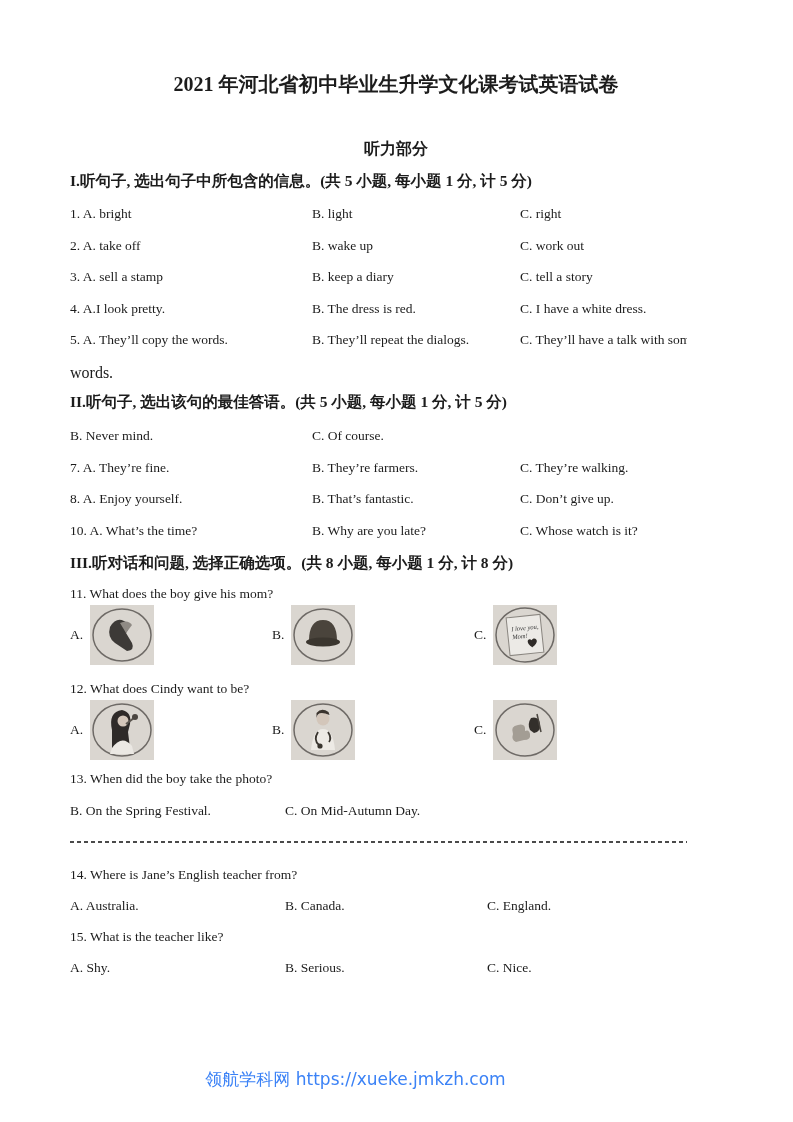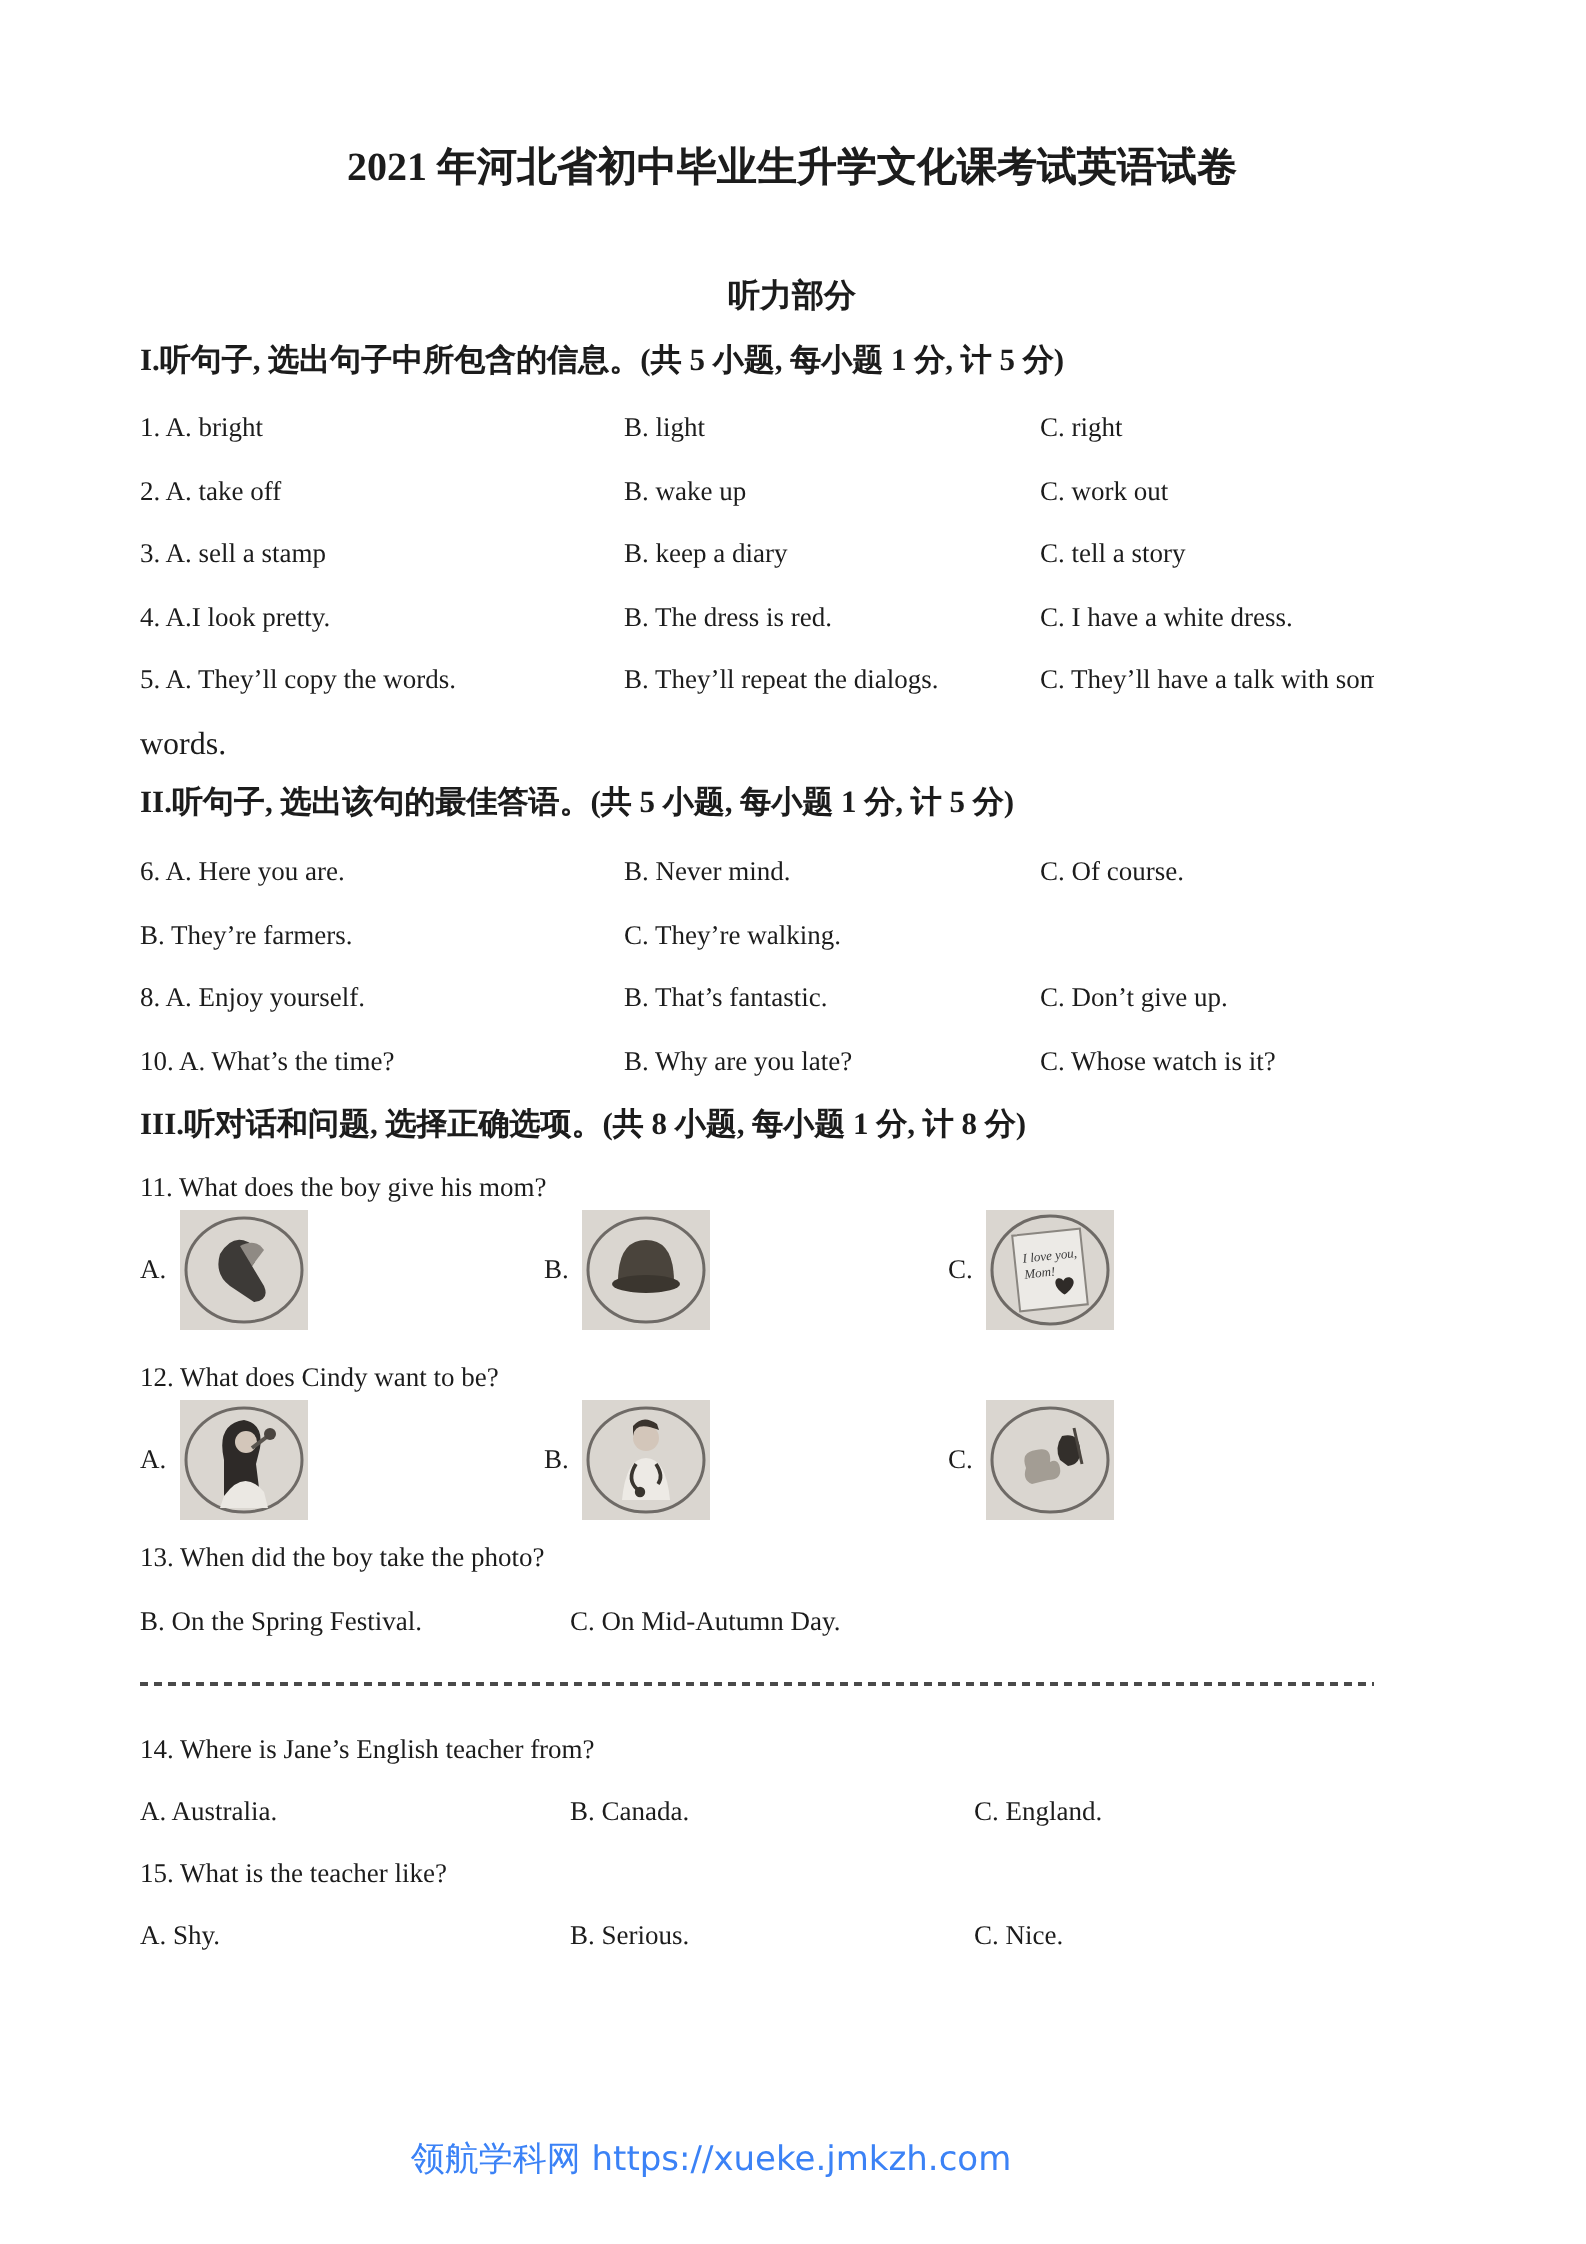--- a/index.html
+++ b/index.html
@@ -70,25 +70,25 @@
         <span>5. A. They’ll copy the words.</span>
         <span>B. They’ll repeat the dialogs.</span>
         <span>C. They’ll have a talk with some</span>
       </div>
       <div class="cont">words.</div>
     </div>
 
     <div class="sect s2">II.听句子, 选出该句的最佳答语。(共 5 小题, 每小题 1 分, 计 5 分)</div>
     <div class="rows2">
       <div class="qrow">
-        <span>6. A. Here you are.</span>
         <span>B. Never mind.</span>
         <span>C. Of course.</span>
       </div>
       <div class="qrow">
+        <span>7. A. They’re fine.</span>
         <span>B. They’re farmers.</span>
         <span>C. They’re walking.</span>
       </div>
       <div class="qrow">
         <span>8. A. Enjoy yourself.</span>
         <span>B. That’s fantastic.</span>
         <span>C. Don’t give up.</span>
       </div>
       <div class="qrow">
         <span>10. A. What’s the time?</span>

